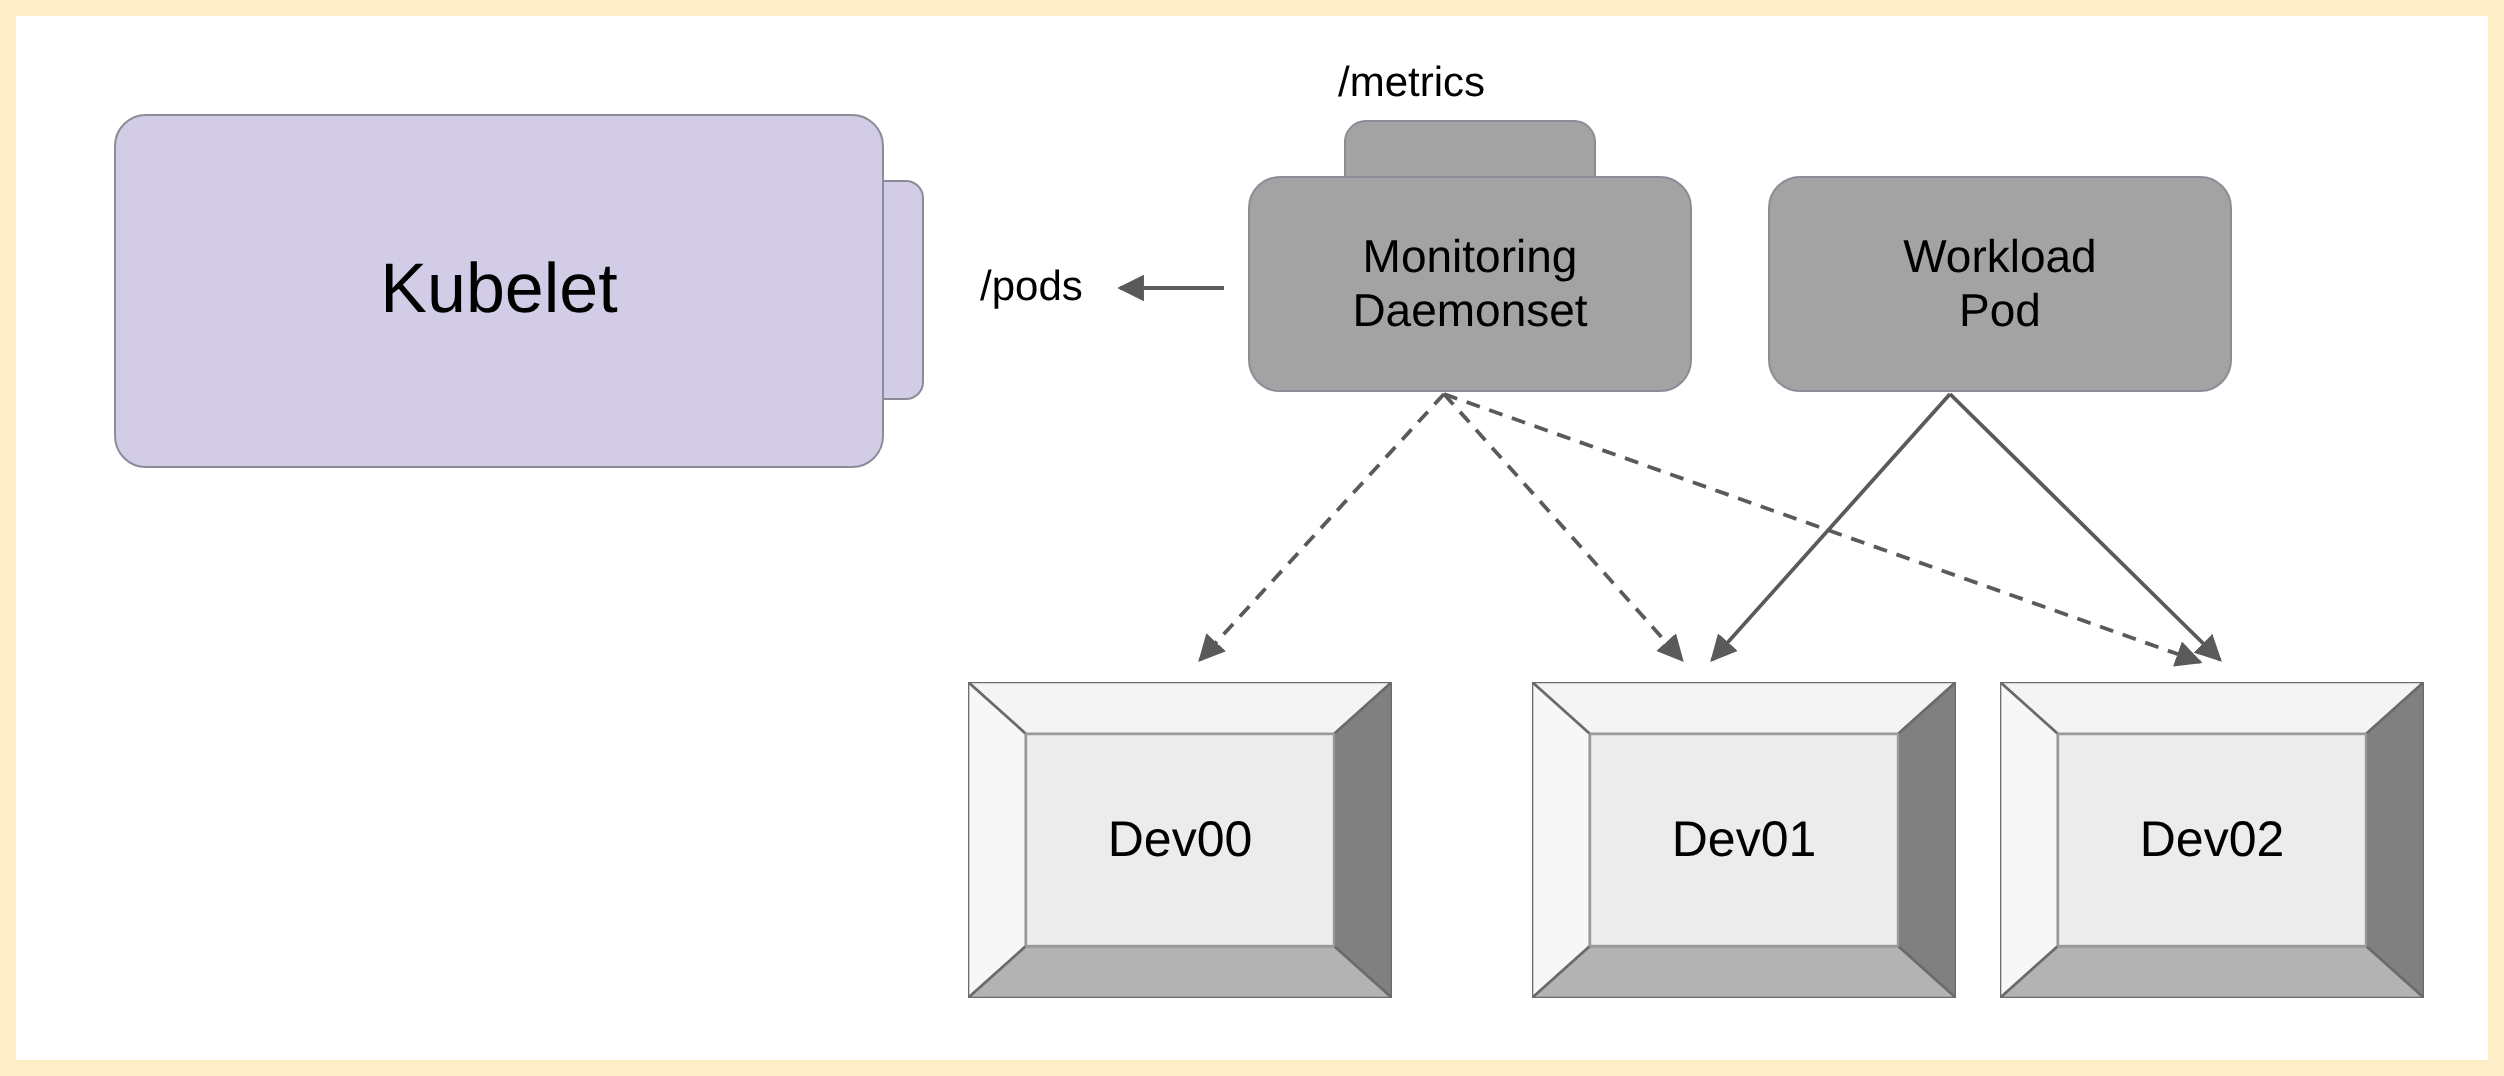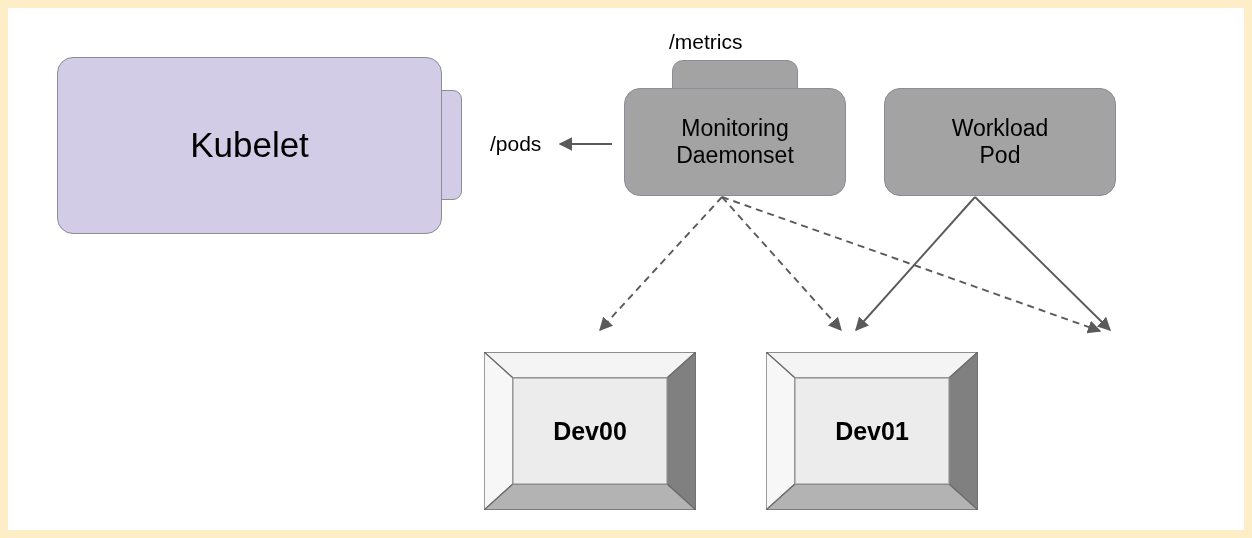--- a/index.html
+++ b/index.html
@@ -100,23 +100,22 @@
     z-index: 5;
   }
   #label-pods    { left: 490px; top: 132px; }
   #label-metrics { left: 669px; top: 30px; text-align: right;  }
 
   
   .device {
     position: absolute;
     width: 212px;
     height: 132px;
-    top: 352px;
+    top: 341px;
     z-index: 4;
-    font-weight: bold;
   }
   #device-0 { left: 484px; }
   #device-1 { left: 742px; margin-left: 24px; }
   #device-2 { left: 1000px; }
   .device svg { display: block; }
   .device-label {
     position: absolute;
     left: 0;
     top: 0;
     width: 212px;
@@ -194,13 +193,23 @@
     <svg width="212" height="158" viewBox="0 0 212 158" xmlns="http://www.w3.org/2000/svg">
       <polygon points="0,0 212,0 183,26 29,26" fill="#f4f4f4" stroke="#6b6b6b" stroke-width="1.3"></polygon>
       <polygon points="0,0 29,26 29,132 0,158" fill="#f7f7f7" stroke="#6b6b6b" stroke-width="1.3"></polygon>
       <polygon points="212,0 212,158 183,132 183,26" fill="#808080" stroke="#6b6b6b" stroke-width="1.3"></polygon>
       <polygon points="0,158 29,132 183,132 212,158" fill="#b3b3b3" stroke="#6b6b6b" stroke-width="1.3"></polygon>
       <rect x="29" y="26" width="154" height="106" fill="#ececec" stroke="#9a9a9a" stroke-width="1.2"></rect>
     </svg>
     <div class="device-label">Dev01</div>
   </div>
 
+  <div class="device" id="device-2">
+    <svg width="212" height="158" viewBox="0 0 212 158" xmlns="http://www.w3.org/2000/svg">
+      <polygon points="0,0 212,0 183,26 29,26" fill="#f4f4f4" stroke="#6b6b6b" stroke-width="1.3"></polygon>
+      <polygon points="0,0 29,26 29,132 0,158" fill="#f7f7f7" stroke="#6b6b6b" stroke-width="1.3"></polygon>
+      <polygon points="212,0 212,158 183,132 183,26" fill="#808080" stroke="#6b6b6b" stroke-width="1.3"></polygon>
+      <polygon points="0,158 29,132 183,132 212,158" fill="#b3b3b3" stroke="#6b6b6b" stroke-width="1.3"></polygon>
+      <rect x="29" y="26" width="154" height="106" fill="#ececec" stroke="#9a9a9a" stroke-width="1.2"></rect>
+    </svg>
+    <div class="device-label">Dev02</div>
+  </div>
 </div>
 
 </body></html>

